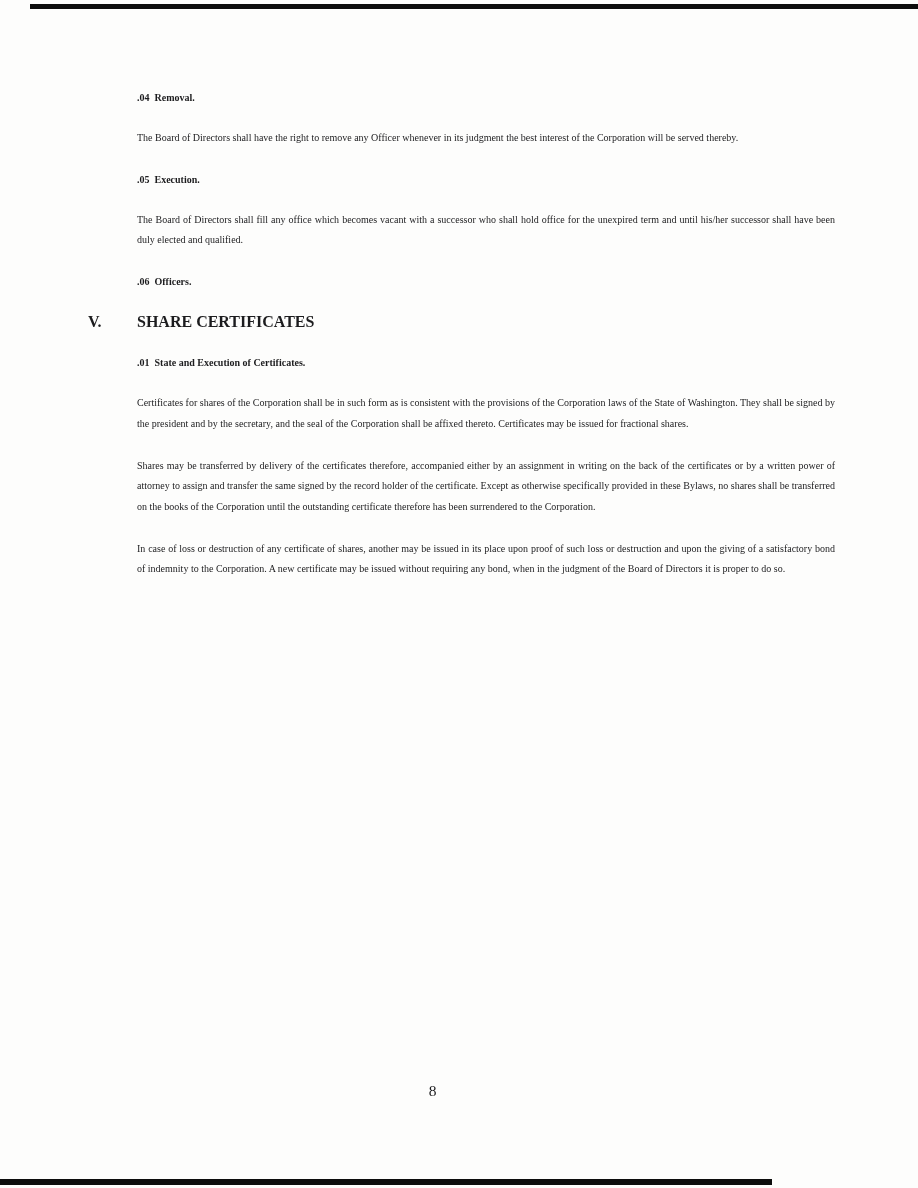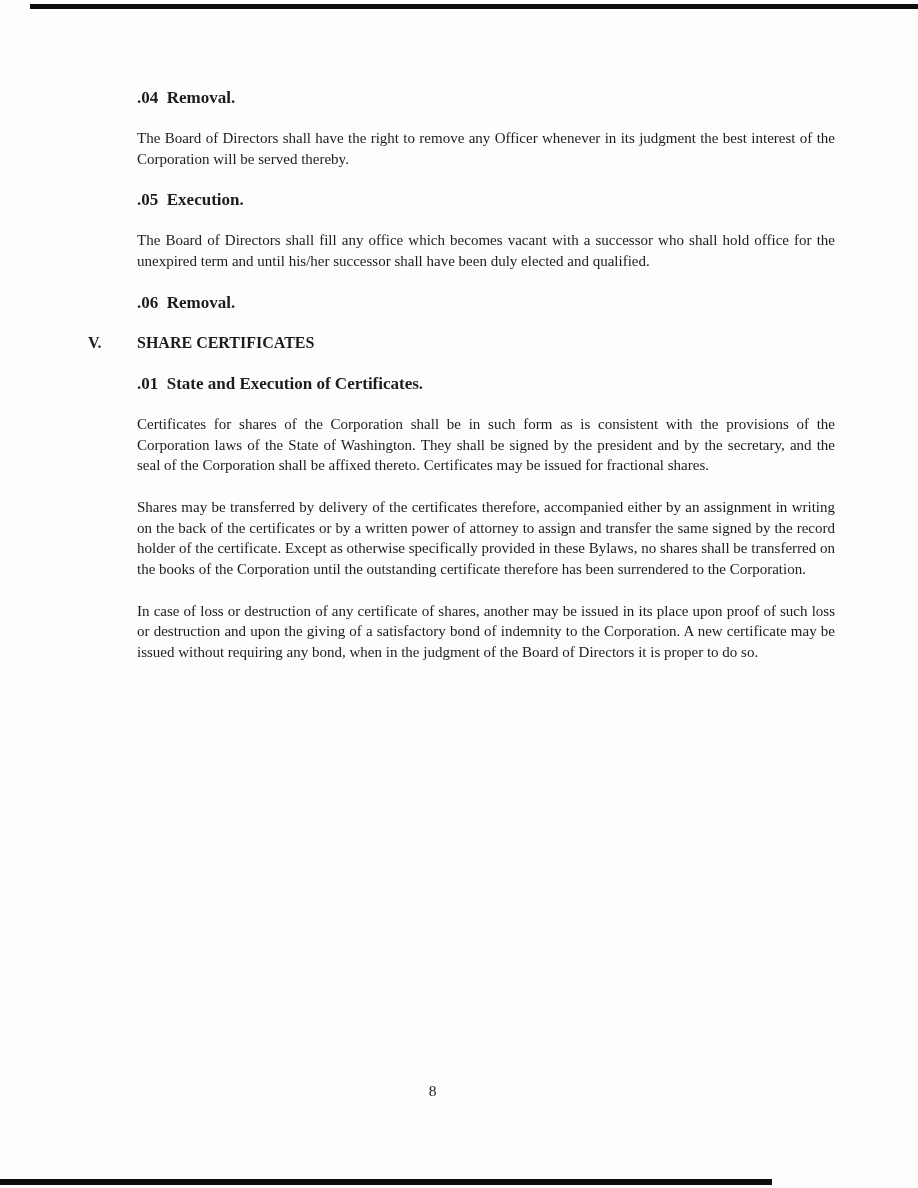--- a/index.html
+++ b/index.html
@@ -33,27 +33,27 @@
     background: #0d0d0d;
   }
   .content {
     position: absolute;
     top: 88px;
     left: 137px;
     width: 698px;
   }
   .subsection-heading {
     font-weight: bold;
-    font-size: 17px;
+    font-size: 10px;
     line-height: 20px;
     margin: 0 0 20px 0;
     white-space: pre-wrap;
   }
   .para {
-    font-size: 15px;
+    font-size: 10px;
     line-height: 20.7px;
     text-align: justify;
     margin: 0 0 21px 0;
   }
   .article-heading {
     position: relative;
     font-weight: bold;
     font-size: 16px;
     line-height: 20px;
     margin: 0 0 21px 0;
@@ -80,21 +80,21 @@
   <div class="scan-line-top"></div>
 
   <div class="content">
 
     <div class="subsection-heading">.04  Removal.</div>
     <p class="para">The Board of Directors shall have the right to remove any Officer whenever in its judgment the best interest of the Corporation will be served thereby.</p>
 
     <div class="subsection-heading">.05  Execution.</div>
     <p class="para">The Board of Directors shall fill any office which becomes vacant with a successor who shall hold office for the unexpired term and until his/her successor shall have been duly elected and qualified.</p>
 
-    <div class="subsection-heading">.06  Removal.</div>
+    <div class="subsection-heading">.06  Officers.</div>
 
     <div class="article-heading">
       <span class="article-numeral">V.</span>
       <span class="article-title">SHARE CERTIFICATES</span>
     </div>
 
     <div class="subsection-heading">.01  State and Execution of Certificates.</div>
     <p class="para">Certificates for shares of the Corporation shall be in such form as is consistent with the provisions of the Corporation laws of the State of Washington.  They shall be signed by the president and by the secretary, and the seal of the Corporation shall be affixed thereto.  Certificates may be issued for fractional shares.</p>
 
     <p class="para">Shares may be transferred by delivery of the certificates therefore, accompanied either by an assignment in writing on the back of the certificates or by a written power of attorney to assign and transfer the same signed by the record holder of the certificate.  Except as otherwise specifically provided in these Bylaws, no shares shall be transferred on the books of the Corporation until the outstanding certificate therefore has been surrendered to the Corporation.</p>

